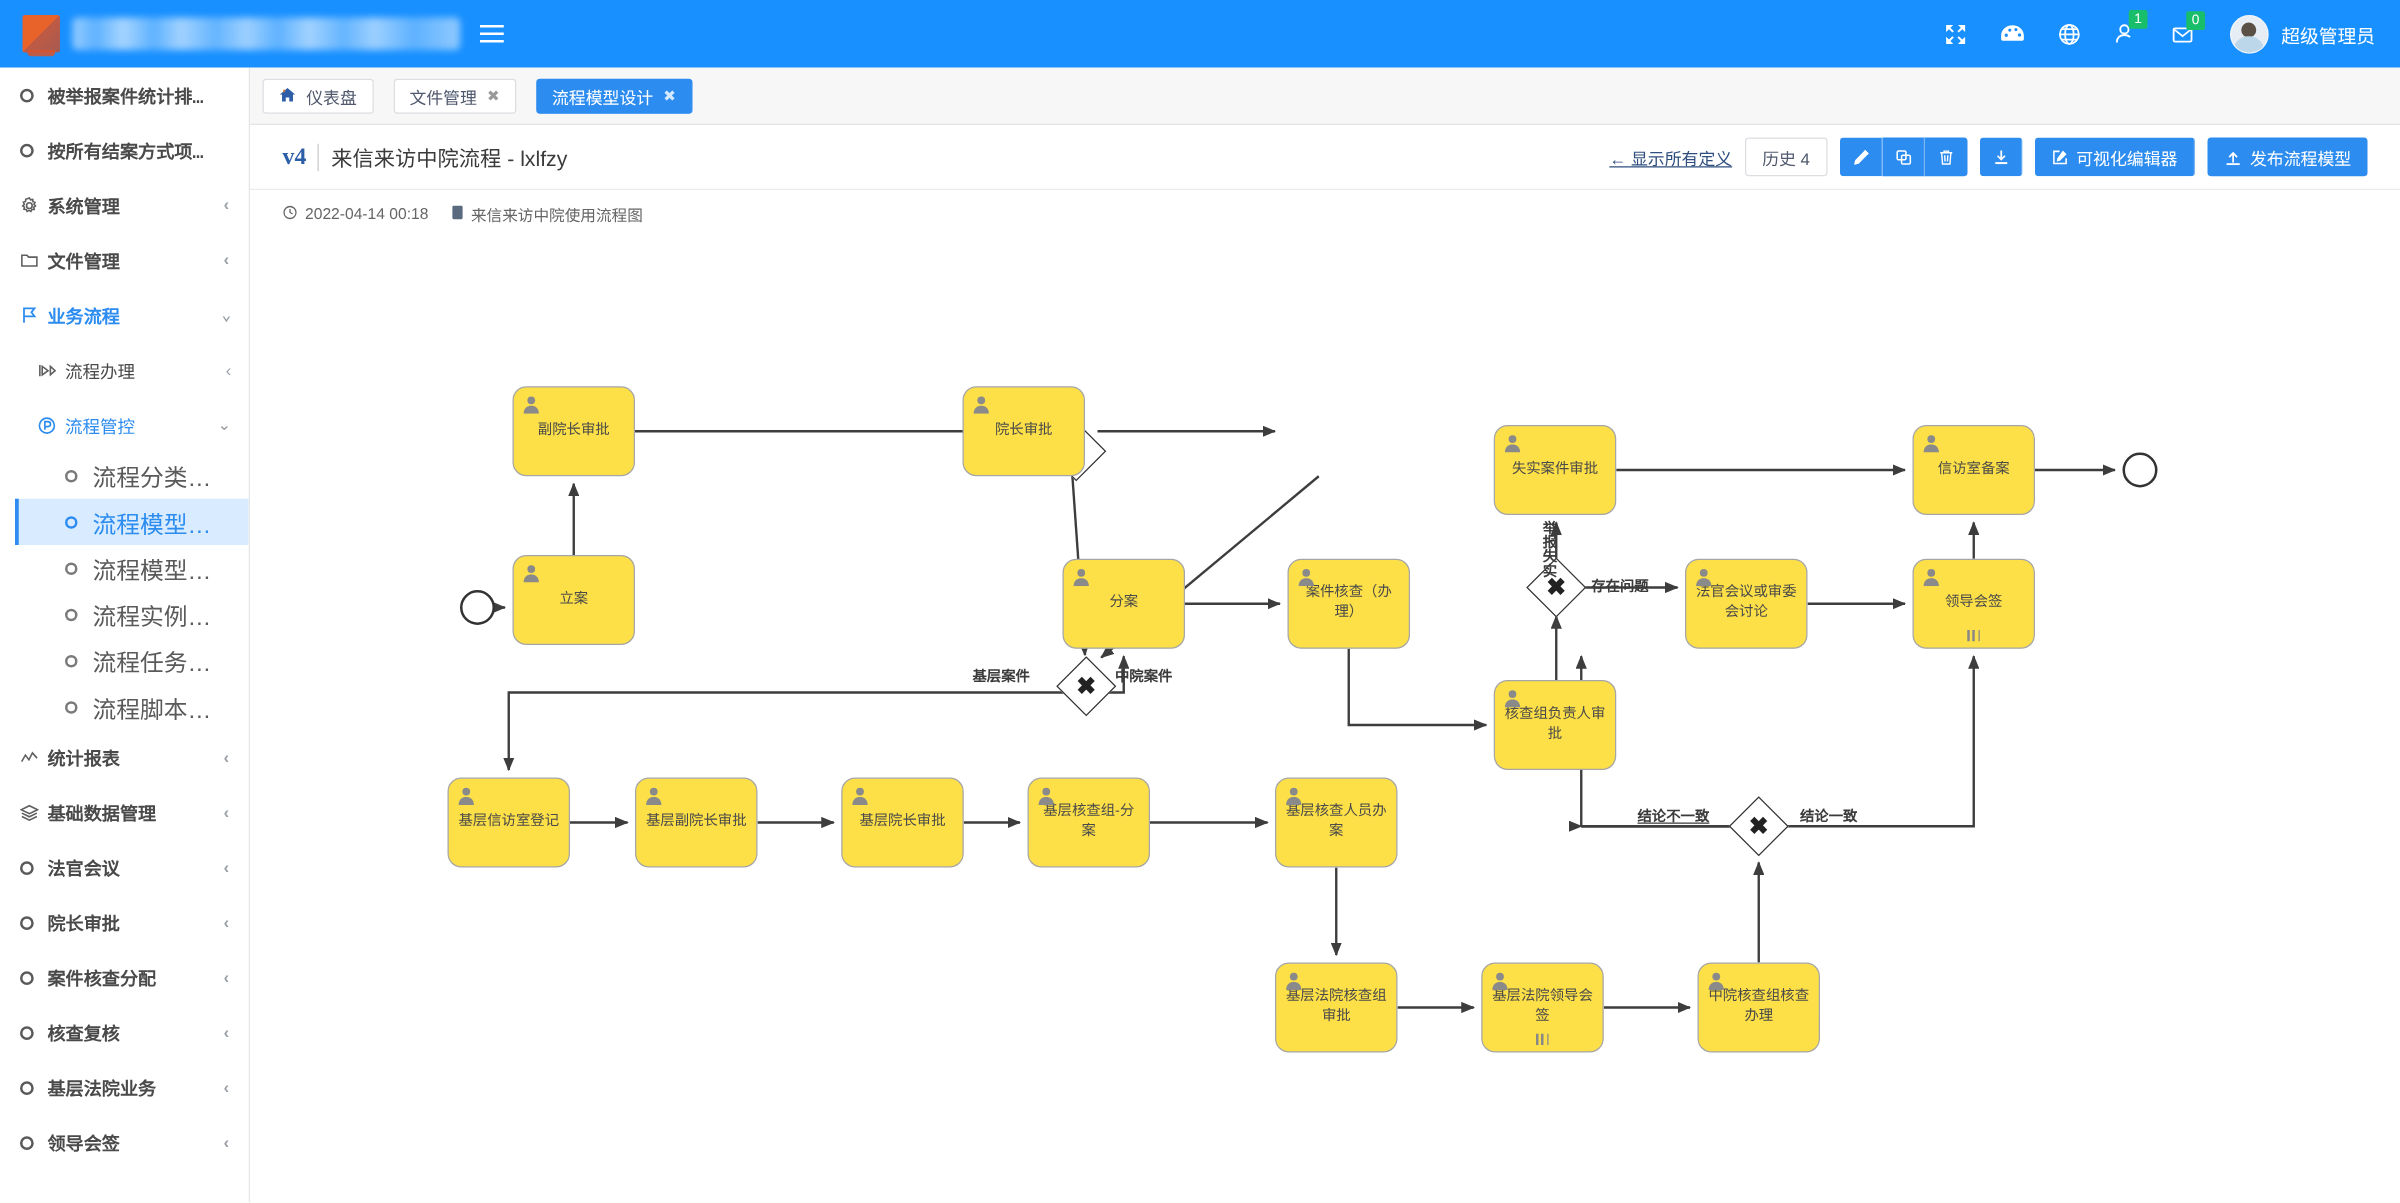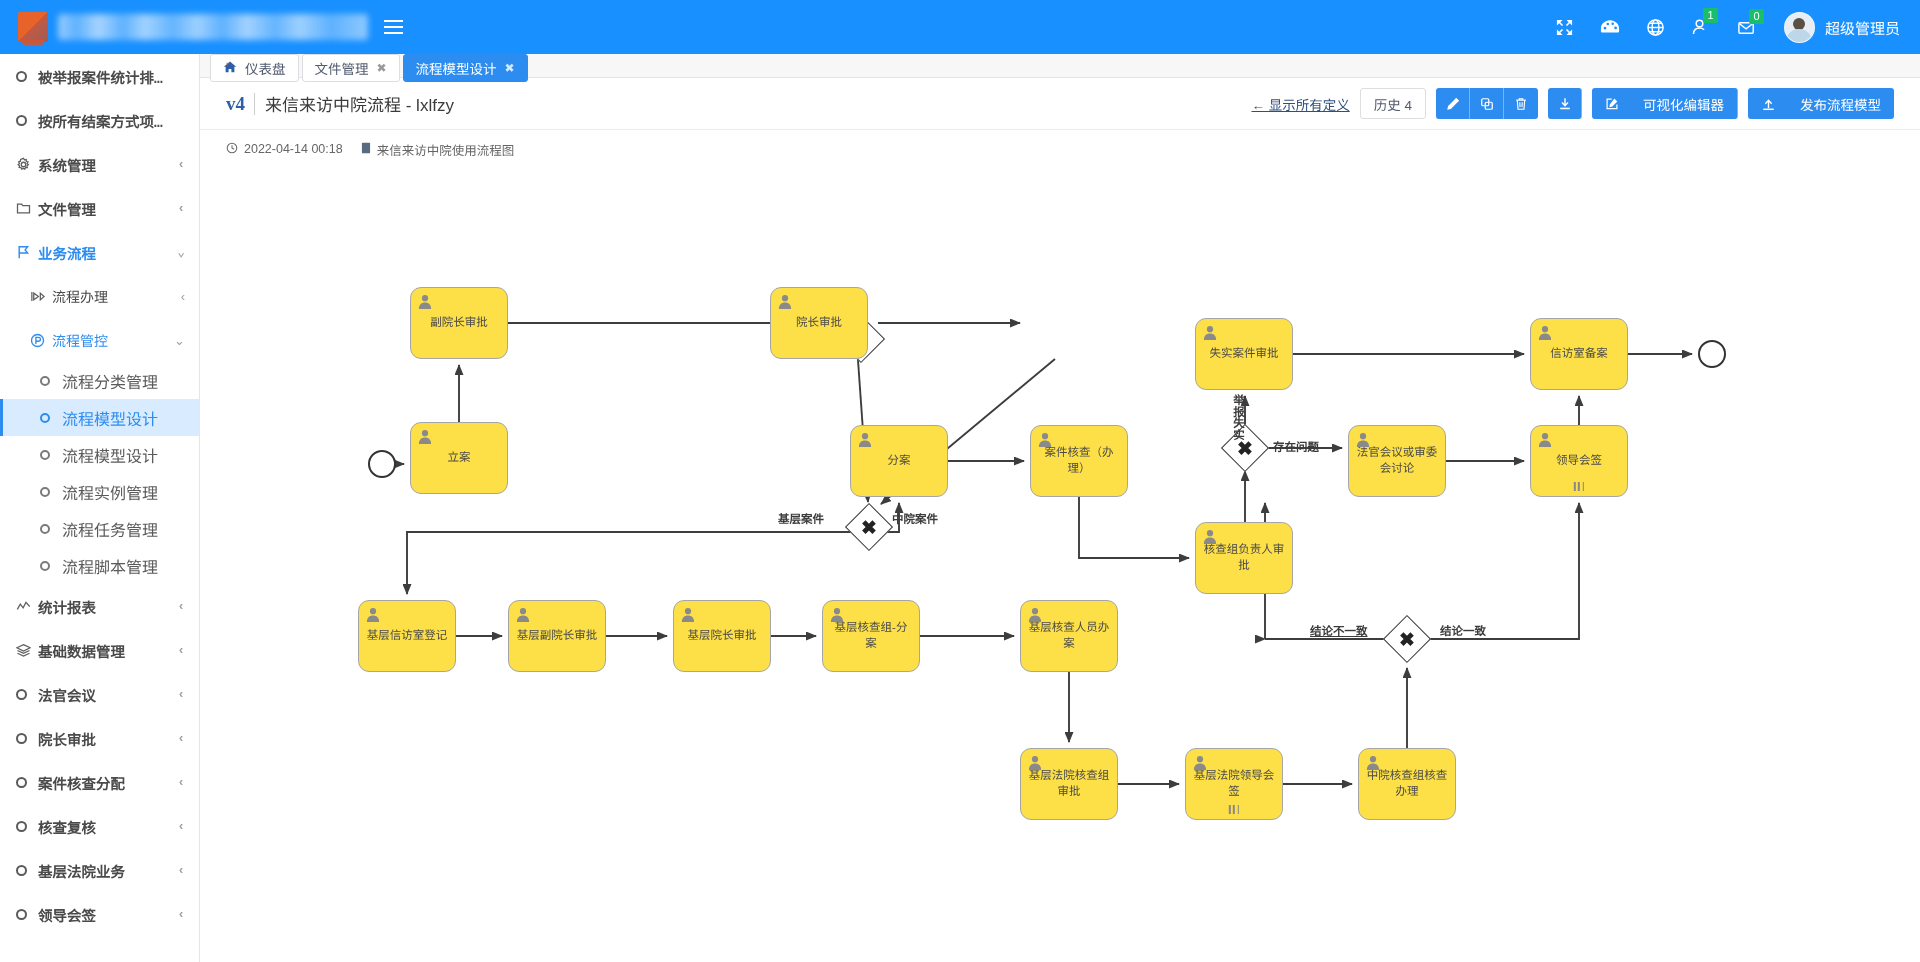--- a/index.html
+++ b/index.html
@@ -98,35 +98,35 @@
   .side-item .s-ico {
     width: 22px; flex: none; display:inline-flex;
     align-items:center; justify-content:flex-start; color:#606266;
   }
   .side-item .s-label { flex: 1; overflow: hidden; text-overflow: ellipsis; }
   .side-item .s-arrow { flex:none; color:#9aa0a6; font-size: 13px; margin-left: 6px; }
   .side-item.lvl0 { font-weight: bold; font-family: Liberation Mono, monospace; }
   .side-item.plain { font-weight: bold; }
   .side-item.active-parent { color:#2d8cf0; font-weight:bold; }
   .side-item.lvl1 { padding-left: 30px; font-weight:normal; font-size:14px; }
-  .side-item.lvl2 { padding-left: 40px; font-weight: normal; color:#5a5a5a; height: 37px; font-size:16px;}
+  .side-item.lvl2 { padding-left: 40px; font-weight: normal; color:#5a5a5a; height: 37px; font-size:19px;margin-left:12px;}
   .side-item.lvl2.selected { background: #d9ecff; color:#2d8cf0; border-left: 3px solid #2d8cf0; padding-left:37px; }
   .ring {
     display:inline-block; width:11px; height:11px; border-radius:50%;
     border:2px solid #5a5a5a; box-sizing:border-box;
   }
   .side-item.lvl2 .ring { border-color:#7a7a7a; width:10px;height:10px;border-width:2px;}
   .side-item.lvl2.selected .ring { border-color:#2d8cf0; }
 
   
   #main { position:absolute; top:54px; left:200px; width:1720px; height:908px; background:#fff; }
 
   #tabbar {
-    height: 24px; background: #f7f7f7; border-bottom: 1px solid #e4e4e4;
-    display: flex; align-items: flex-start; padding: 0 0 0 10px; gap: 3px;
+    height: 46px; background: #f7f7f7; border-bottom: 1px solid #e4e4e4;
+    display: flex; align-items: center; padding: 0 0 0 10px; gap: 16px;
   }
   .tab {
     display:flex; align-items:center; gap:8px;
     height: 28px; padding: 0 12px; border:1px solid #dcdee2; background:#fff;
     border-radius: 3px; font-size: 13.5px; color:#515a6e; cursor:pointer;
     white-space: nowrap;
   }
   .tab.active { background:#2d8cf0; color:#fff; border-color:#2d8cf0; }
   .tab .tab-x { font-size: 12px; color:#999; }
   .tab.active .tab-x { color:#d6eaff; }
@@ -156,21 +156,21 @@
   .btn-group { display:flex; }
   .bbtn {
     background:#2d8cf0; color:#fff; border:none; height:31px;
     min-width:34px; padding:0 9px; display:flex; align-items:center; justify-content:center;
     cursor:pointer; font-size:14px; border-right:1px solid rgba(255,255,255,.35);
   }
   .bbtn:last-child{ border-right:none; }
   .btn-group.rounded .bbtn:first-child{ border-radius:3px 0 0 3px; }
   .btn-group.rounded .bbtn:last-child{ border-radius:0 3px 3px 0; }
   .bbtn.single { border-radius:3px; }
-  .bbtn.wide { padding: 0 13px; gap:24px; font-size:13.5px; border-radius:3px; white-space:nowrap;}
+  .bbtn.wide { padding: 0 13px; gap:6px; font-size:13.5px; border-radius:3px; white-space:nowrap;}
 
   #doc-meta {
     height: 38px; display:flex; align-items:center; gap: 18px;
     padding: 0 26px; font-size:12.5px; color:#666;
   }
   #doc-meta .m-item { display:flex; align-items:center; gap:6px; }
   #doc-meta .m-ico { color:#5a6b80; line-height:1; }
 
   
   #diagram-wrap { position:absolute; top:92px; left:0; right:0; bottom:0; overflow:hidden; background:#fff; }

